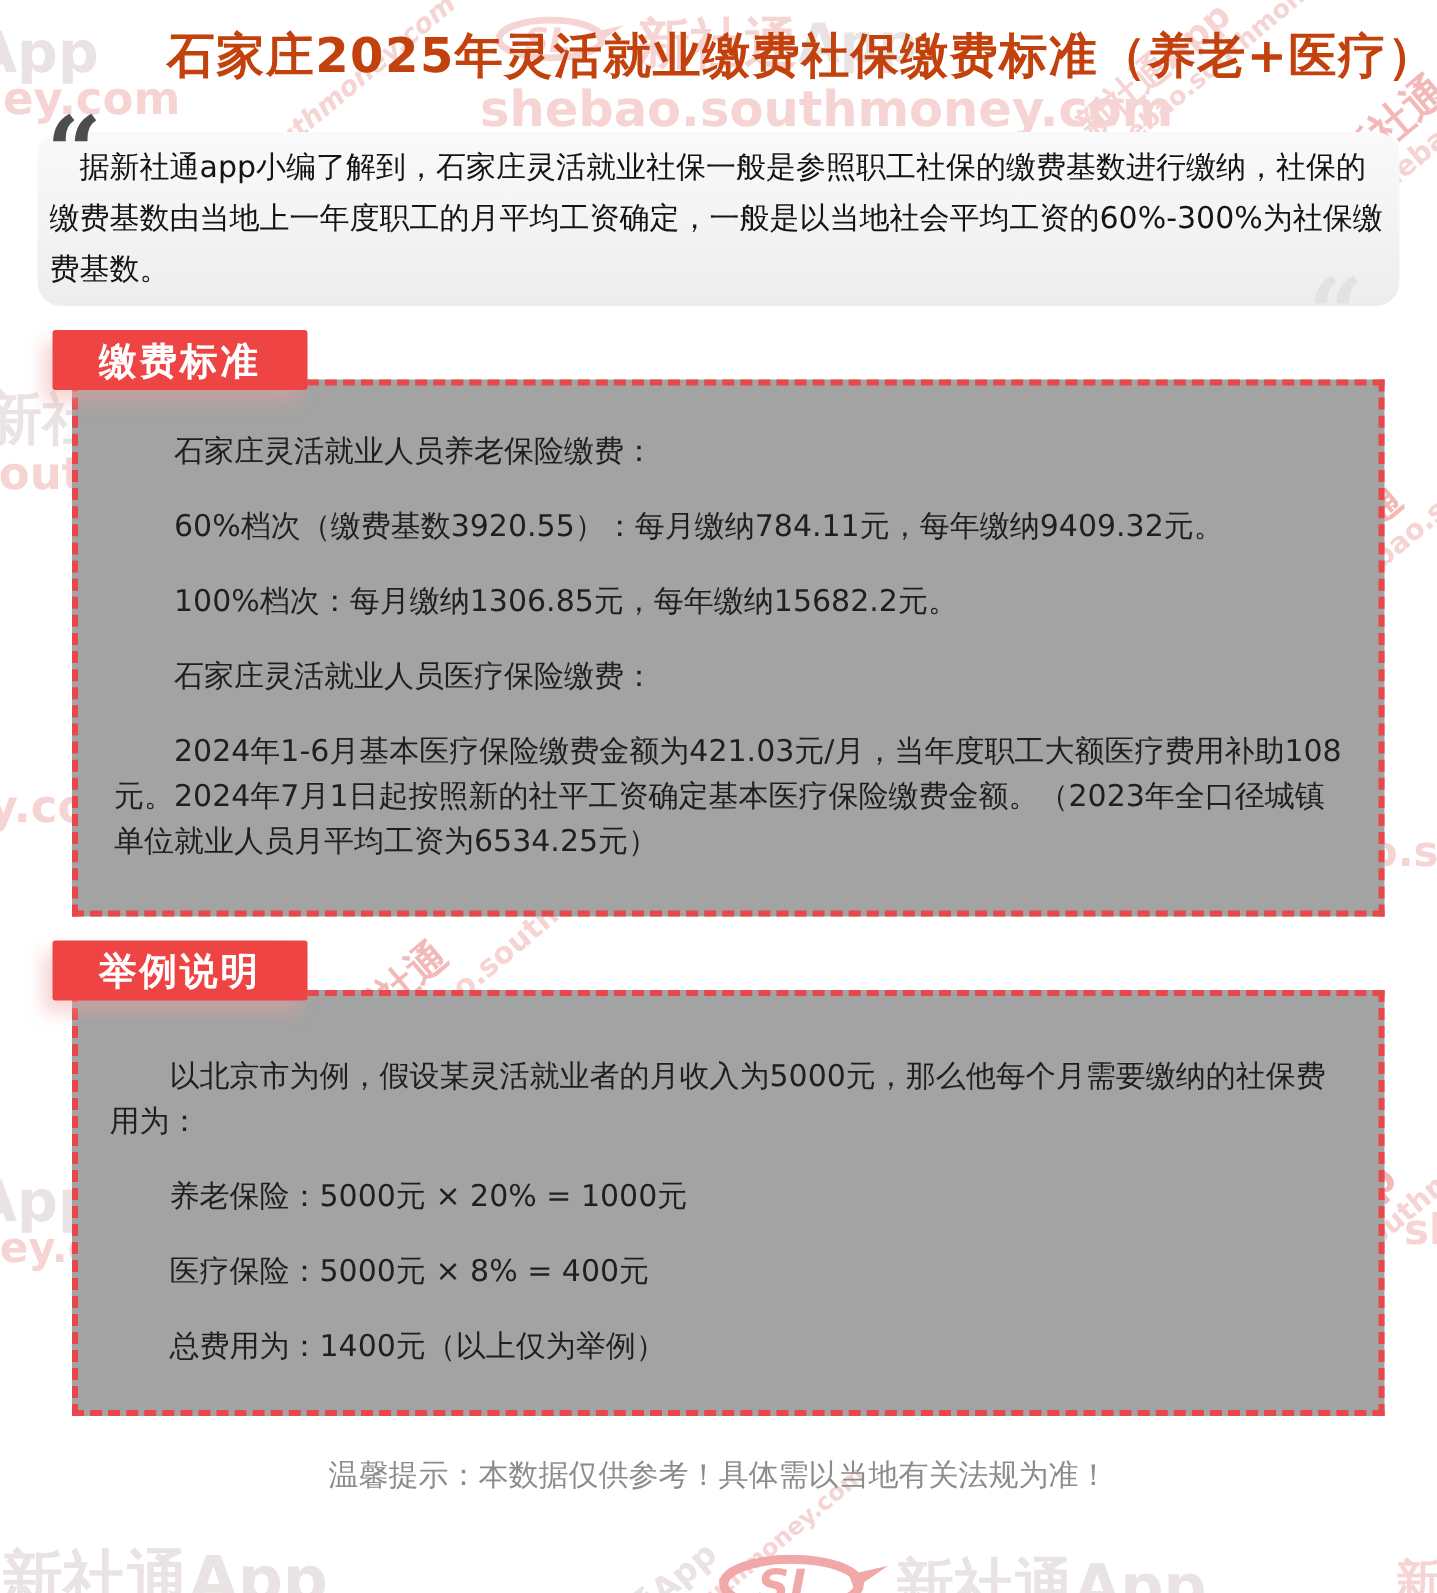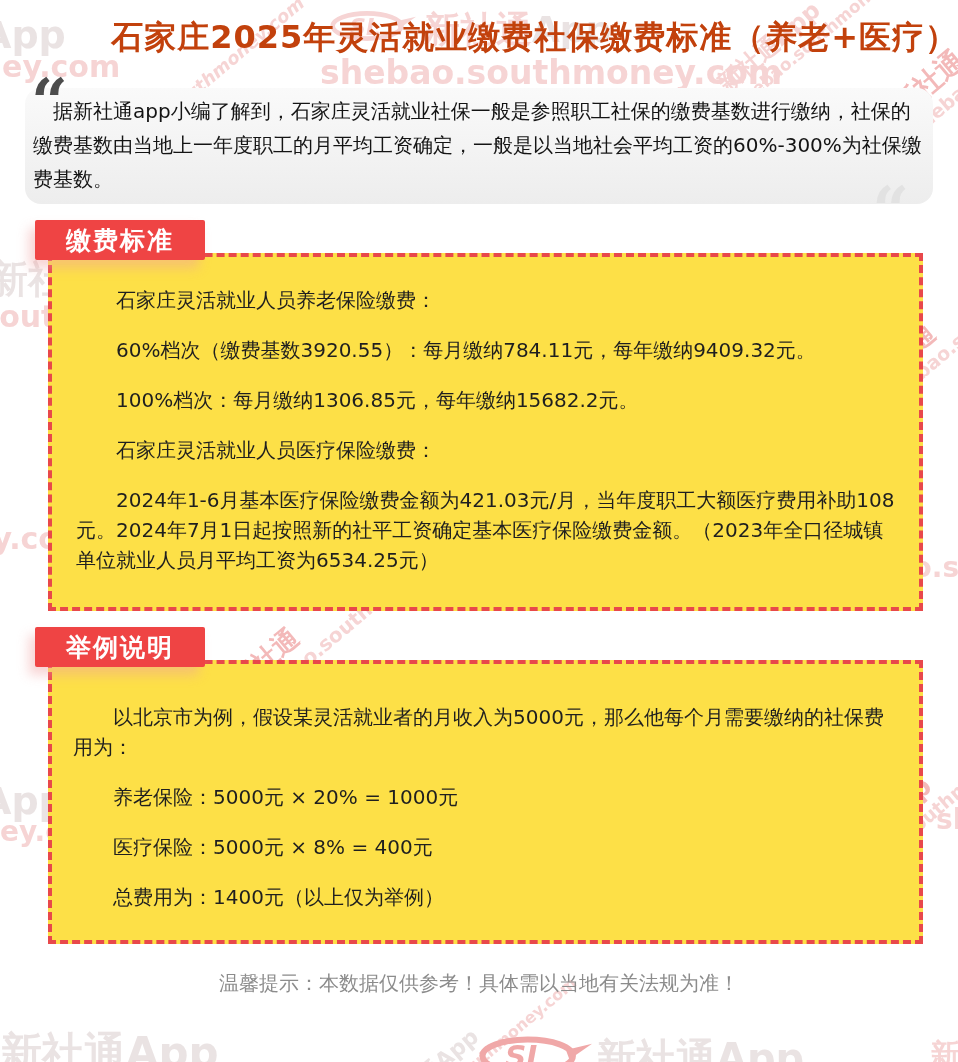--- a/index.html
+++ b/index.html
@@ -66,21 +66,21 @@
     justify-content:center;
     letter-spacing:2px;
     border-radius:2px;
     box-shadow:-6px 8px 12px rgba(240,160,160,0.45);
   }
   .dashed-box {
     position:relative;
     z-index:1;
     margin:-7px 0 0 13px;
     border:4px dashed #e8484b;
-    background:#fde047;
+    background:#a3a3a3;
     padding:28px 24px 32px;
   }
   .dashed-box p {
     font-size:20px;
     line-height:30px;
     margin:20px 0;
     text-indent:2em;
     color:#1f1f1f;
   }
   .dashed-box p:first-child { margin-top:0; }

